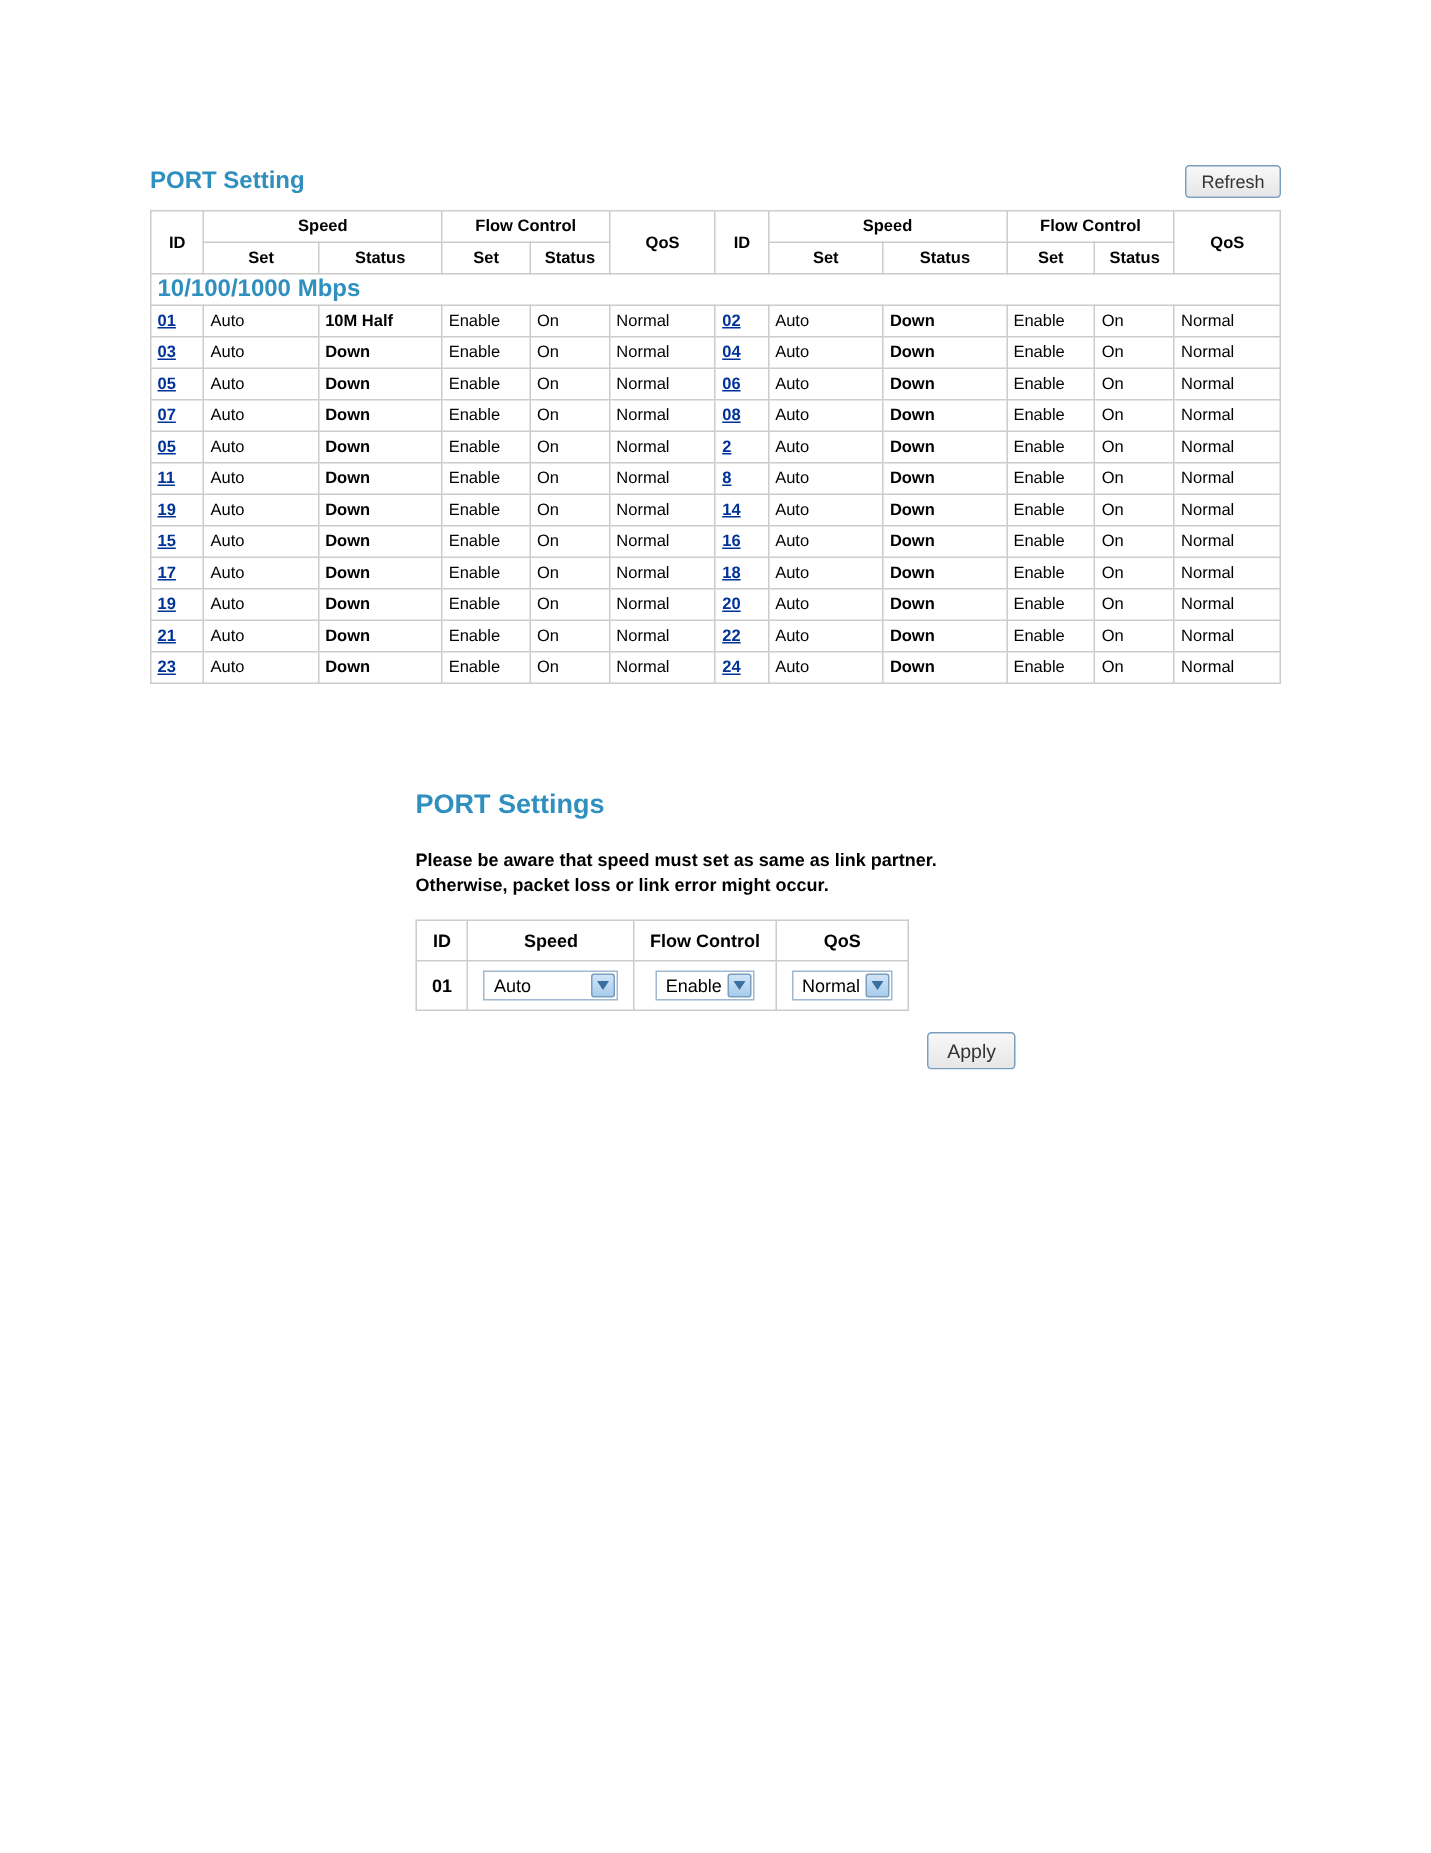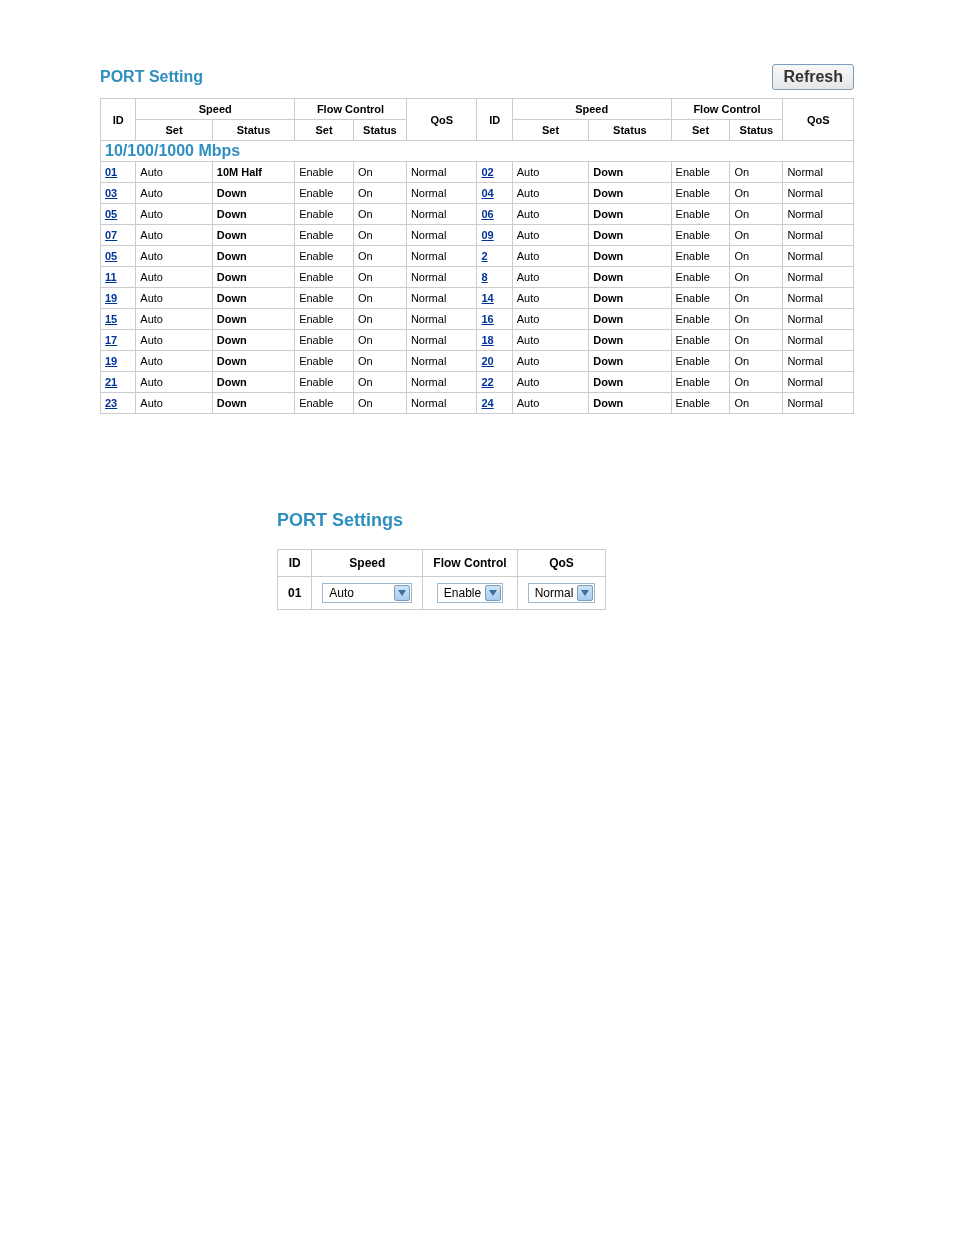--- a/index.html
+++ b/index.html
@@ -7,43 +7,42 @@
     margin: 0;
     padding: 0;
     font-family: Verdana, Arial, sans-serif;
     font-size: 12px;
     background: #fff;
     color: #000;
   }
   .page {
     width: 954px;
     margin: 0 auto;
-    padding-top: 64px;
+    padding-top: 110px;
   }
   .header-row {
     display: flex;
     justify-content: space-between;
     align-items: center;
     padding: 0 100px 8px 100px;
   }
   .page-title {
     color: #2f8fbf;
     font-size: 16px;
     font-weight: bold;
   }
   .refresh-btn {
     background: linear-gradient(#f8f8f8, #e6e6e6);
     border: 1px solid #7a9ebd;
     border-radius: 3px;
     padding: 3px 10px;
     font-family: Verdana, Arial, sans-serif;
-    font-size: 16px;
+    font-size: 12px;
     cursor: pointer;
     color: #333;
-    font-weight: bold;
   }
   .main-table-wrap {
     padding: 0 100px;
   }
   table.port-table {
     border-collapse: collapse;
     width: 100%;
     font-size: 11px;
   }
   table.port-table th, table.port-table td {
@@ -74,21 +73,21 @@
   .port-id-cell { text-align: center; width: 30px; }
   .speed-set { width: 65px; }
   .speed-status { width: 70px; font-weight: bold; }
   .fc-set { width: 50px; }
   .fc-status { width: 45px; }
   .qos-cell { width: 60px; }
 
   
   .settings-section {
     width: 400px;
-    margin: 96px auto 0;
+    margin: 70px auto 0;
     padding-left: 0;
   }
   .settings-title {
     color: #2f8fbf;
     font-size: 18px;
     font-weight: bold;
     margin-bottom: 18px;
   }
   .settings-note {
     font-size: 12px;
@@ -227,21 +226,21 @@
             <td class="fc-status">On</td>
             <td class="qos-cell">Normal</td>
           </tr>
           <tr>
             <td class="port-id-cell"><a href="#" class="port-id">07</a></td>
             <td class="speed-set">Auto</td>
             <td class="speed-status">Down</td>
             <td class="fc-set">Enable</td>
             <td class="fc-status">On</td>
             <td class="qos-cell">Normal</td>
-            <td class="port-id-cell"><a href="#" class="port-id">09</a></td>
+            <td class="port-id-cell"><a href="#" class="port-id">08</a></td>
             <td class="speed-set">Auto</td>
             <td class="speed-status">Down</td>
             <td class="fc-set">Enable</td>
             <td class="fc-status">On</td>
             <td class="qos-cell">Normal</td>
           </tr>
           <tr>
             <td class="port-id-cell"><a href="#" class="port-id">05</a></td>
             <td class="speed-set">Auto</td>
             <td class="speed-status">Down</td>
@@ -352,20 +351,24 @@
             <td class="fc-set">Enable</td>
             <td class="fc-status">On</td>
             <td class="qos-cell">Normal</td>
           </tr>
         </tbody>
     </table>
   </div>
 
   <div class="settings-section">
     <div class="settings-title">PORT Settings</div>
+    <div class="settings-note">
+      <span>Please be aware that speed must set as same as link partner.</span><br>
+      <span>Otherwise, packet loss or link error might occur.</span>
+    </div>
 
     <table class="settings-table">
       <tbody>
           <tr>
         <th>ID</th>
         <th>Speed</th>
         <th>Flow Control</th>
         <th>QoS</th>
       </tr>
       <tr>
@@ -397,15 +400,18 @@
               <svg width="8" height="6" viewBox="0 0 8 6">
                     <path d="M0,0 L8,0 L4,6 Z" fill="#3b6fa0"></path>
                   </svg>
             </span>
           </span>
         </td>
       </tr>
     </tbody>
       </table>
 
+    <div class="apply-row">
+      <button class="apply-btn">Apply</button>
+    </div>
   </div>
 
 </div>
 
 </body></html>

